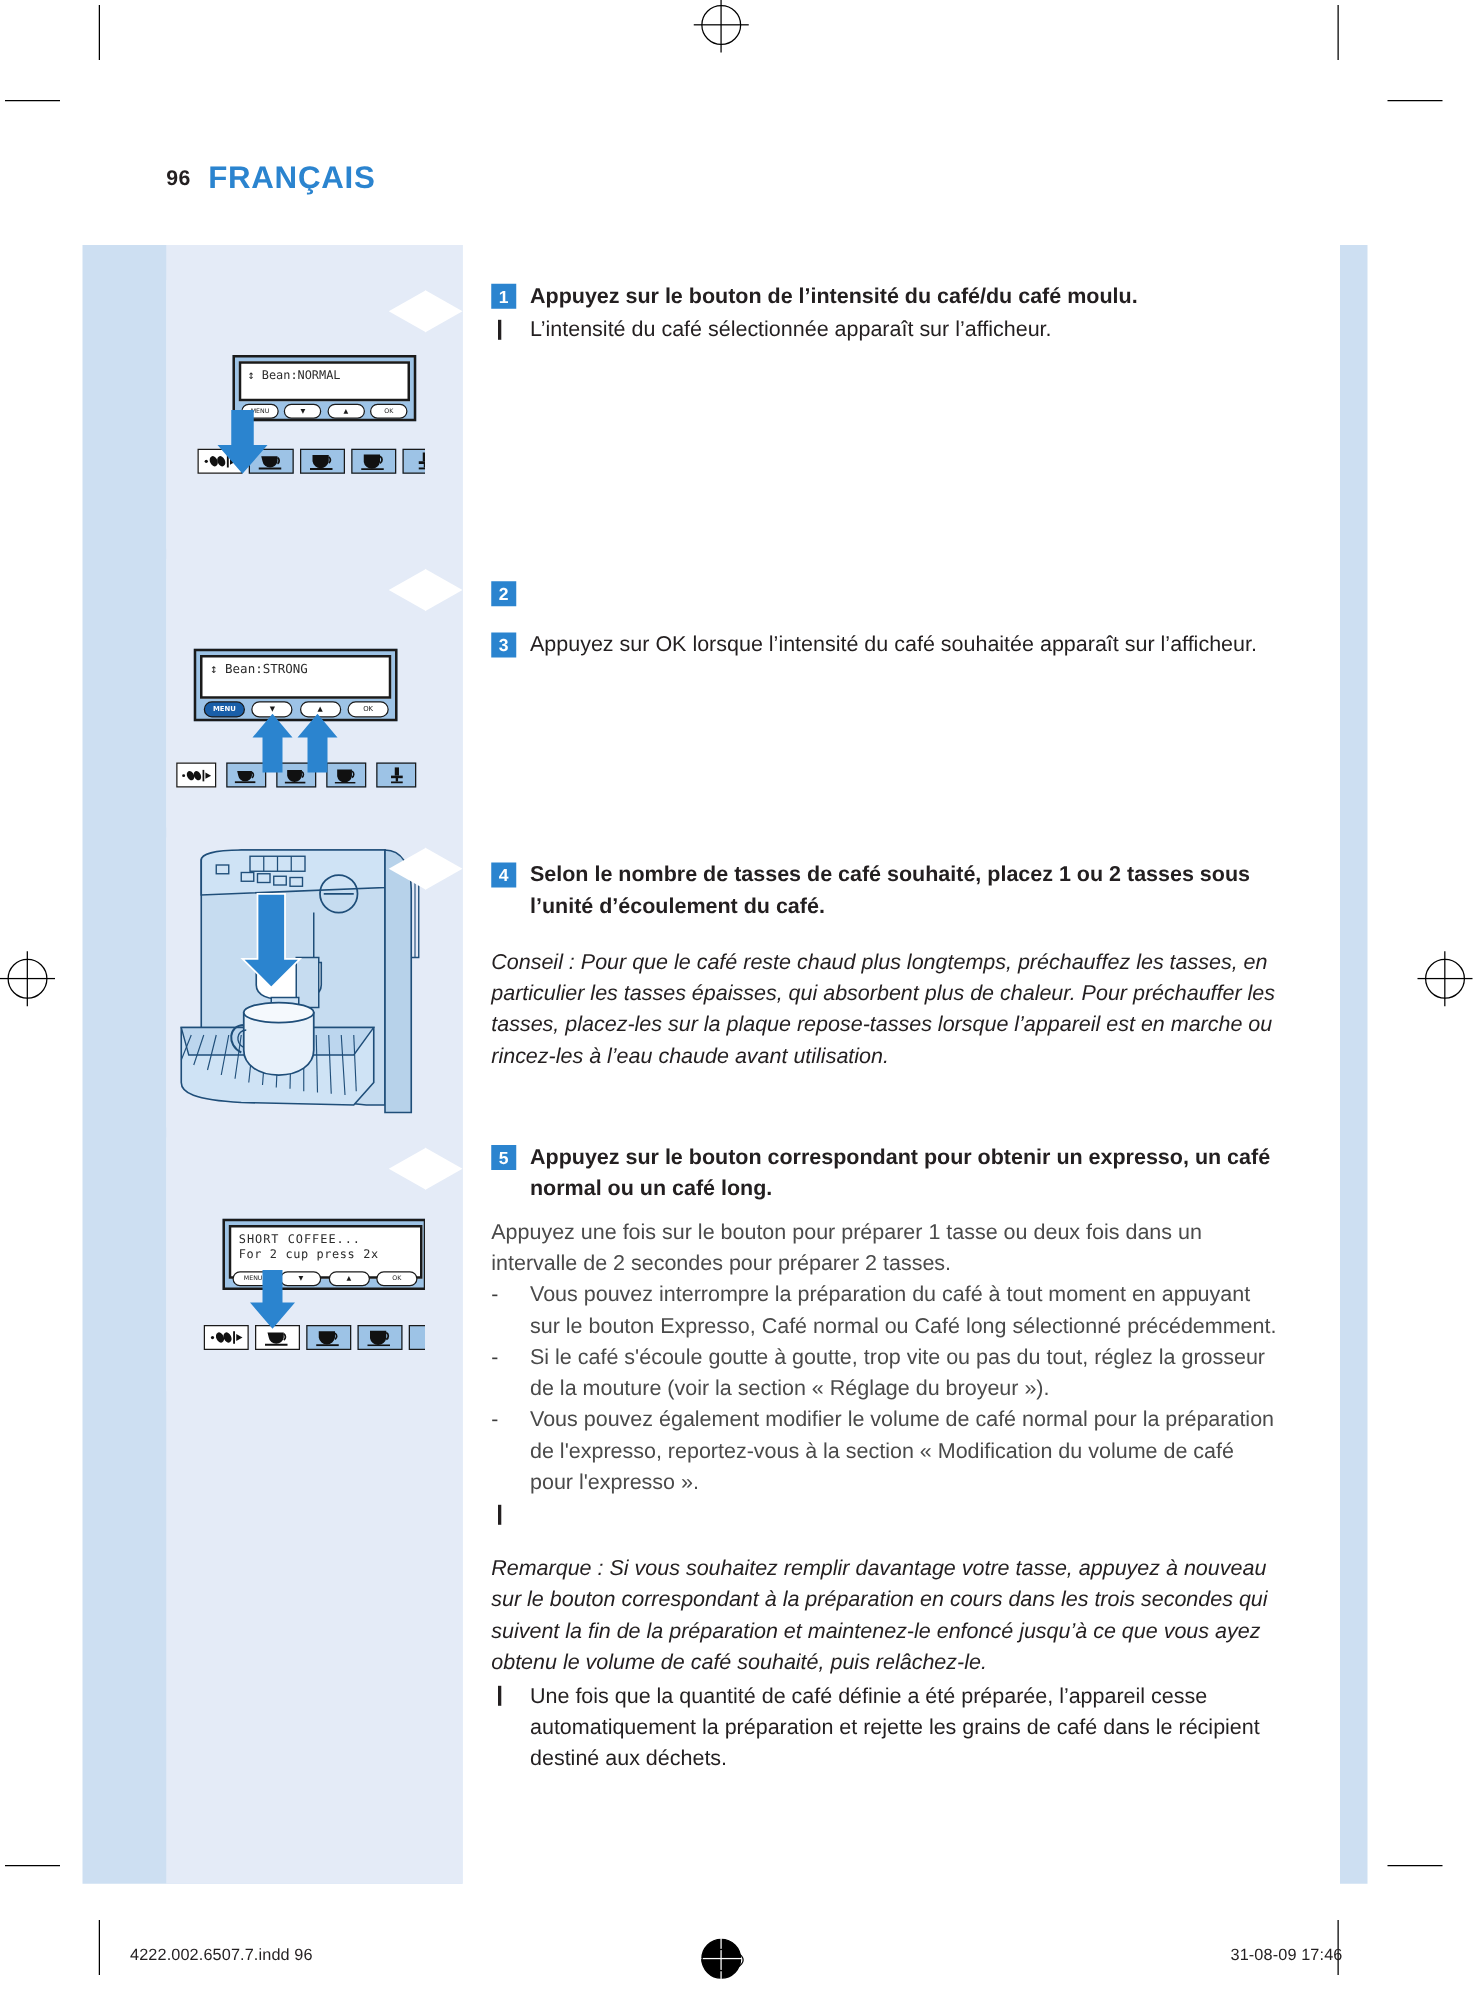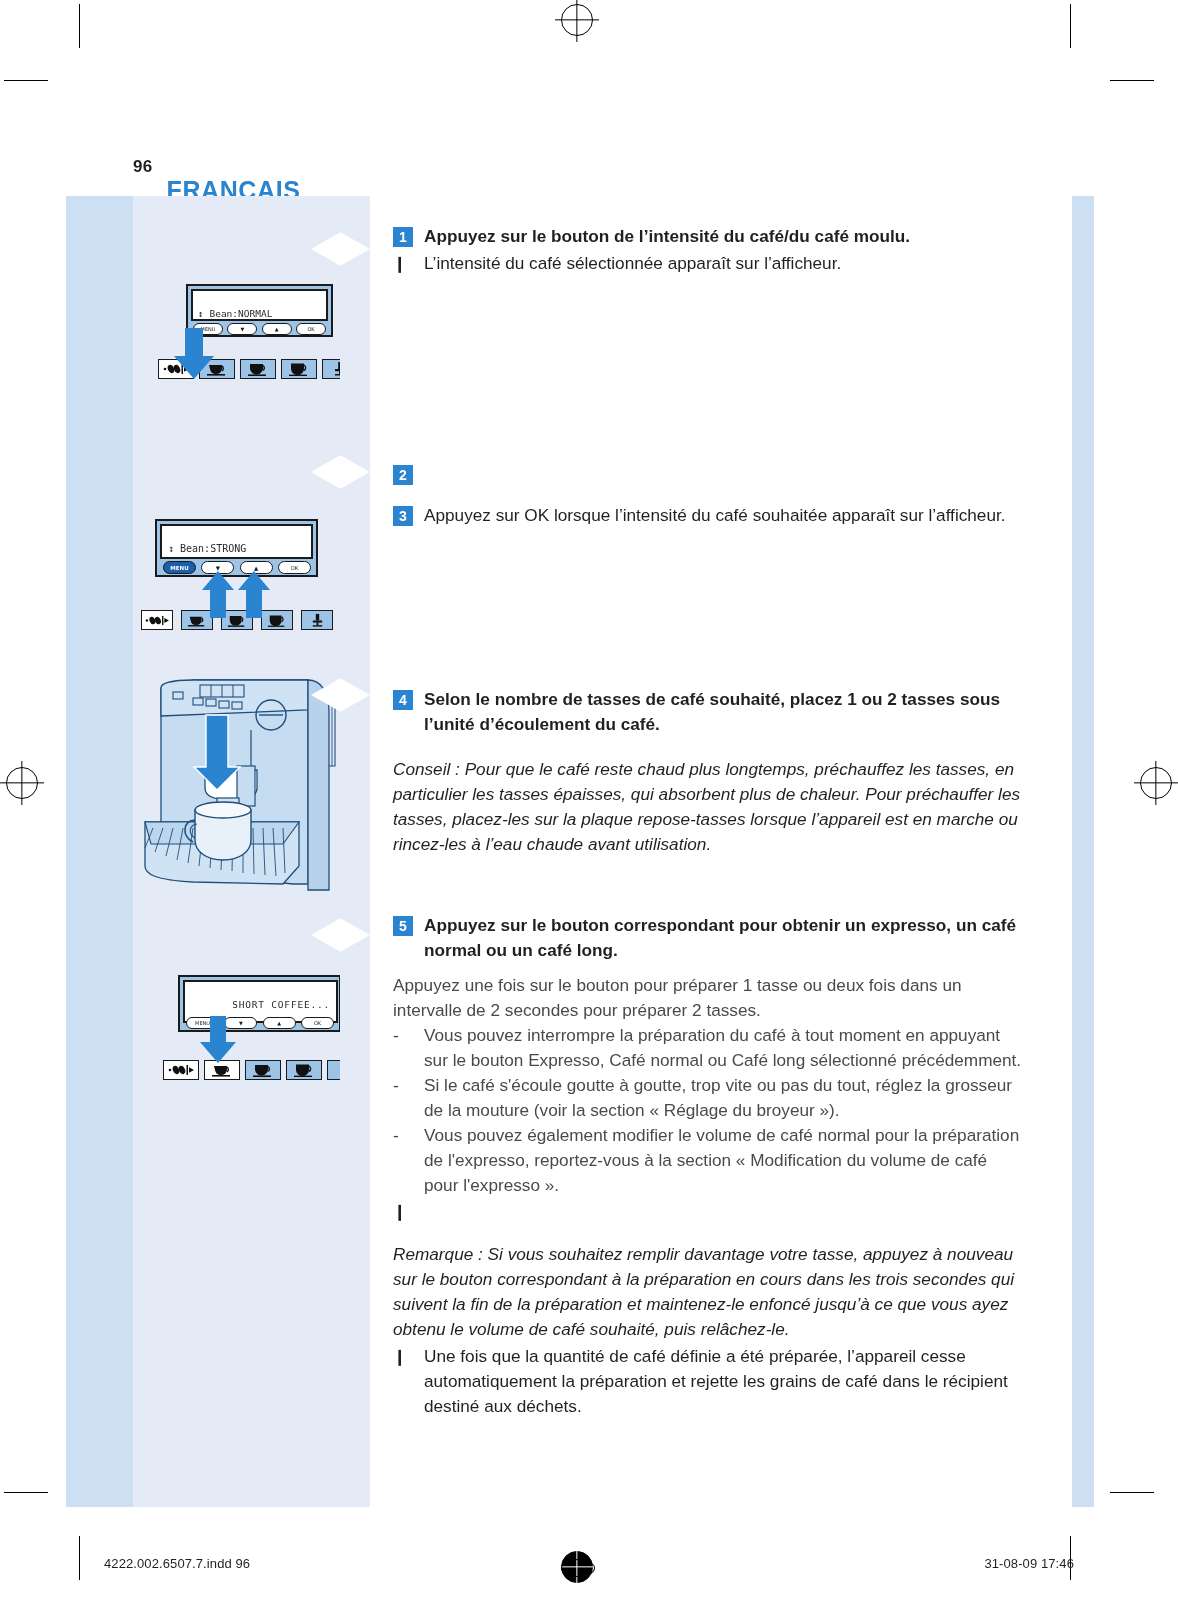--- a/index.html
+++ b/index.html
@@ -61,21 +61,20 @@
     font-size: 17px;
     font-weight: 600;
     color: #231f20;
     letter-spacing: .3px;
   }
   .lang-title {
     font-size: 25px;
     font-weight: 700;
     color: #2b84cf;
     letter-spacing: .6px;
-    margin-top: 48px;
   }
 
   
   .band-left {
     position: absolute;
     left: 66px;
     top: 196px;
     width: 304px;
     height: 1311px;
     background: #cddff2;
@@ -136,21 +135,20 @@
     background: #ffffff;
     border: 2px solid #1a1a1a;
     box-sizing: border-box;
     font-family: "DejaVu Sans Mono", monospace;
     color: #2b2b2b;
     overflow: hidden;
   }
   .lcd-line {
     white-space: pre;
     line-height: 1.25;
-    margin-top: 13px;
   }
   .btn-row {
     position: absolute;
     display: flex;
     justify-content: space-between;
     align-items: center;
   }
   .pbtn {
     background: #ffffff;
     border: 1.4px solid #1a1a1a;
@@ -457,21 +455,21 @@
     <path d="M64 154 C 56 155, 55 164, 62 168" fill="none" stroke="#1f4e79" stroke-width="1.1"></path>
 
     <path d="M73 45 h22 v52 h12 L84 120 L61 97 h12 z" fill="#2b84cf" stroke="#ffffff" stroke-width="1.4"></path>
   </svg>
   <div class="notch" style="top:8px;"></div>
 </div>
 <div class="notch-out" style="left:340px; top:678px;"></div>
 
 <div class="illu" style="top:910px; height:203px;">
   <div class="panel" style="left:45px; top:65px; width:163px; height:57px;"></div>
-  <div class="lcd" style="left:50px; top:70px; width:155px; height:43px; padding:4px 6px; text-align:right;">
+  <div class="lcd" style="left:50px; top:70px; width:155px; height:43px; padding:4px 6px; text-align:left;">
     <div class="lcd-line" style="font-size:9.5px; letter-spacing:.8px;">SHORT COFFEE...</div>
     <div class="lcd-line" style="font-size:9.5px; letter-spacing:.5px;">For 2 cup press 2x</div>
   </div>
   <div class="btn-row" style="left:53px; top:107px; width:148px; height:12px;">
     <div class="pbtn" style="width:33px;height:12px;font-size:5px;">MENU</div>
     <div class="pbtn" style="width:33px;height:12px;font-size:5px;">▼</div>
     <div class="pbtn" style="width:33px;height:12px;font-size:5px;">▲</div>
     <div class="pbtn" style="width:33px;height:12px;font-size:5px;">OK</div>
   </div>
   <div class="cup-row" style="left:30px; top:150px; width:200px; height:20px;">

